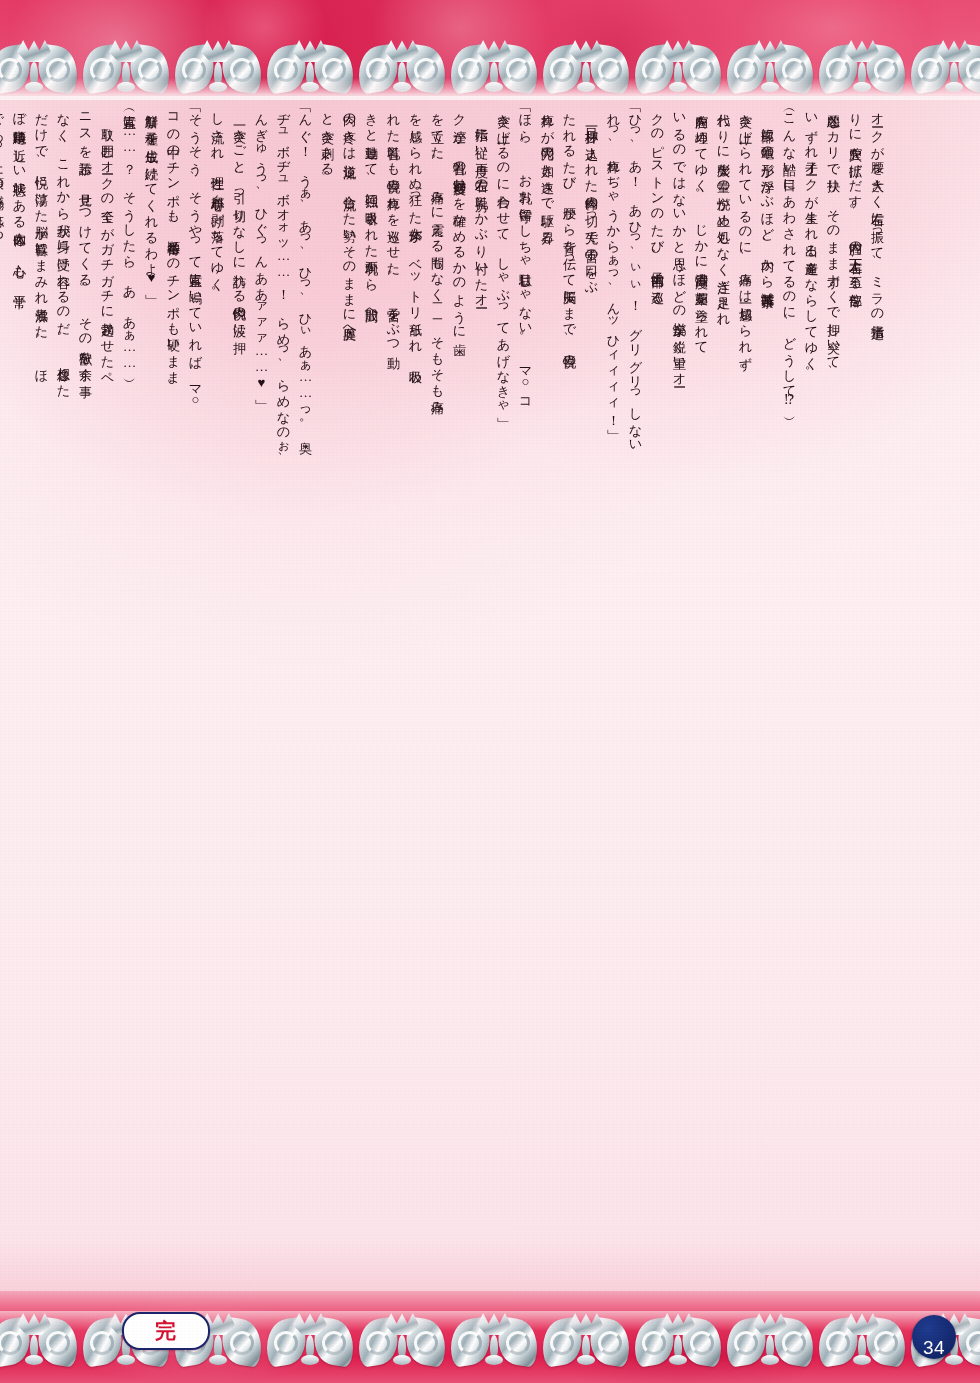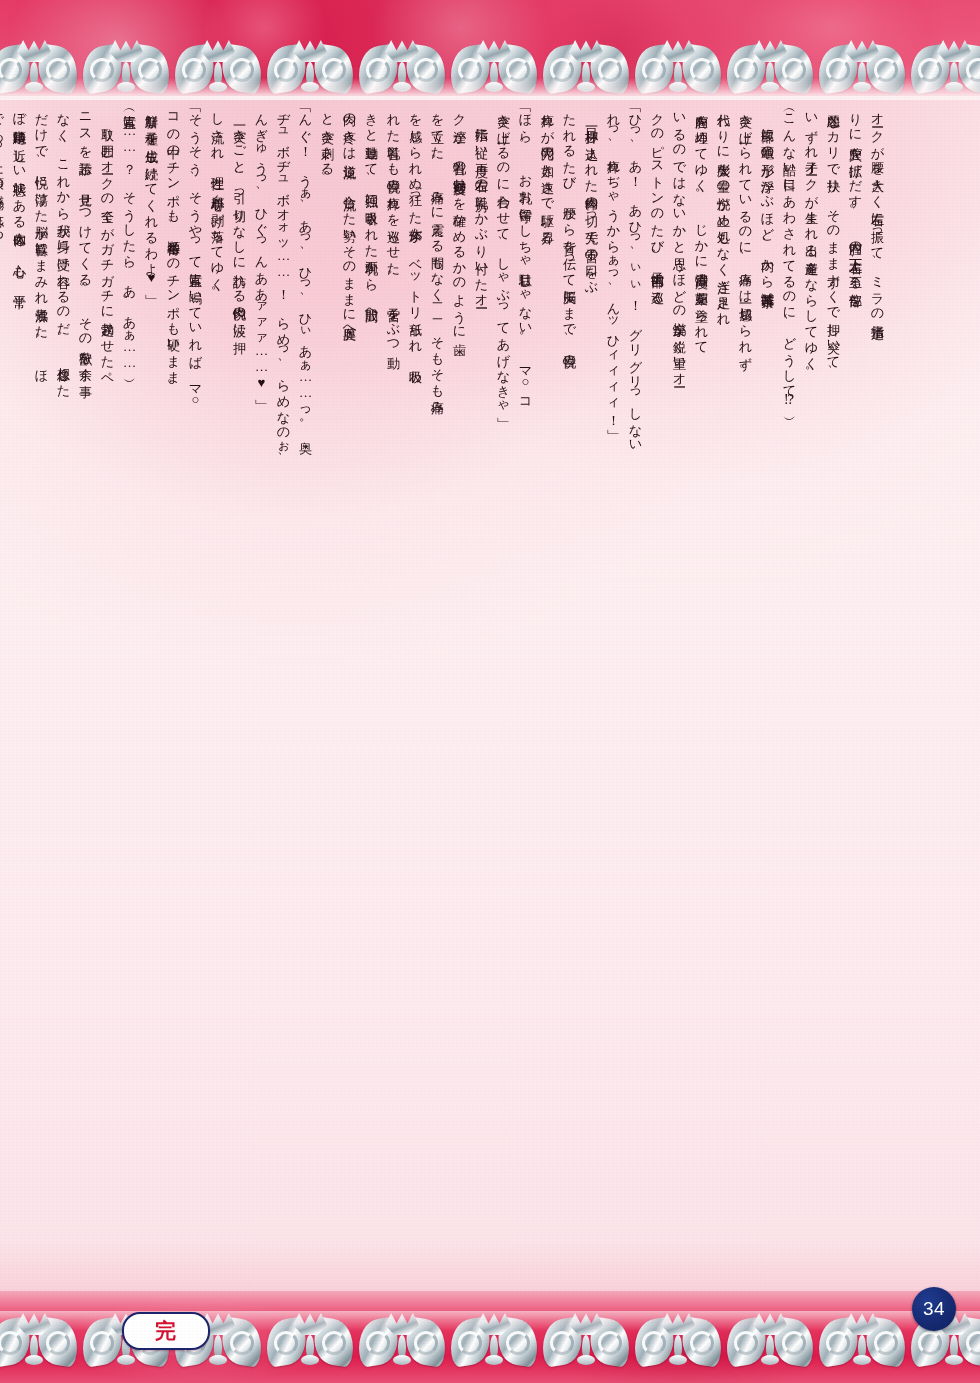--- a/index.html
+++ b/index.html
@@ -178,28 +178,28 @@
     font-family: "Liberation Serif", "DejaVu Serif", serif;
     font-weight: 400;
     white-space: pre-wrap;
     text-align: justify;
   }
 
   
   .page-number {
     position: absolute;
     right: 24px;
-    bottom: 52px;
+    bottom: 24px;
     width: 44px;
     height: 44px;
     border-radius: 50%;
     background: radial-gradient(circle at 35% 30%, #1f3b8f 0%, #142a72 55%, #0d1f5c 100%);
     color: #ffffff;
     display: flex;
-    align-items: center;
+    align-items: flex-end;
     justify-content: center;
     font-size: 19px;
     font-family: "Liberation Sans", sans-serif;
     letter-spacing: 0.5px;
     box-shadow: 0 1px 3px rgba(0,0,0,0.4);
   }
 
   
   .end-badge {
     position: absolute;

